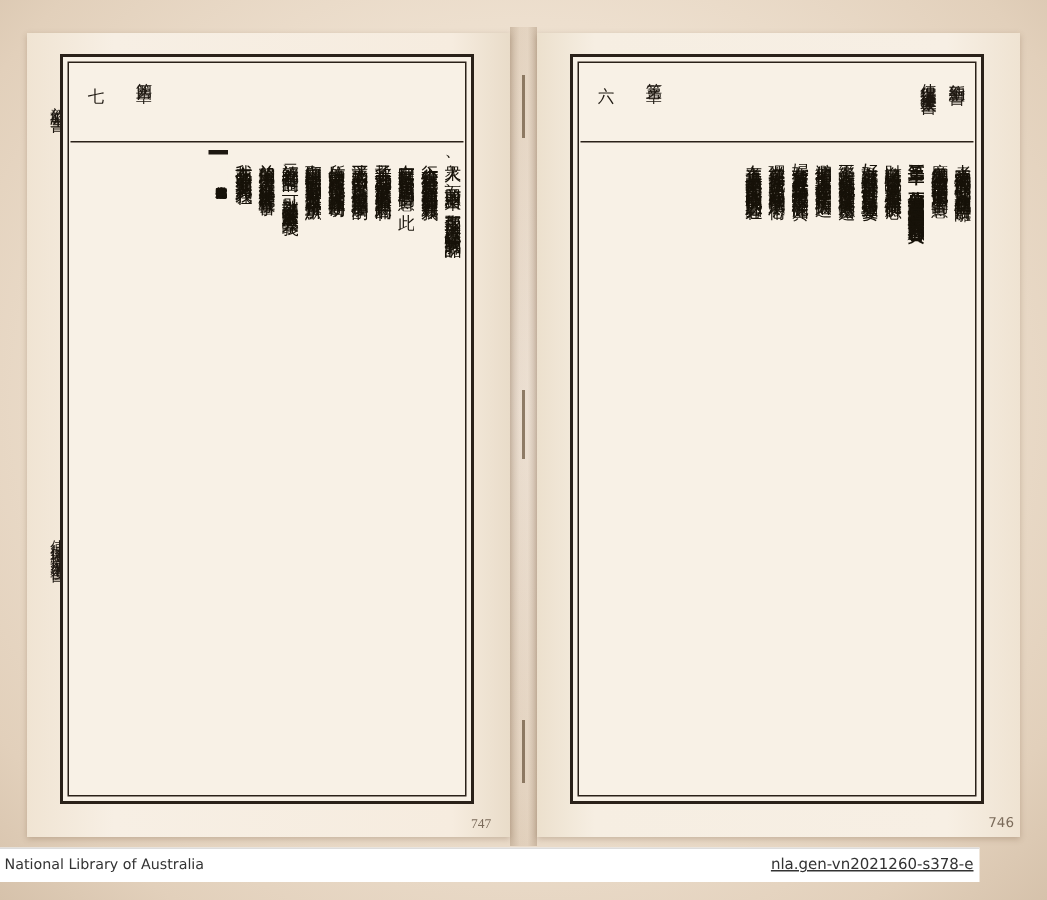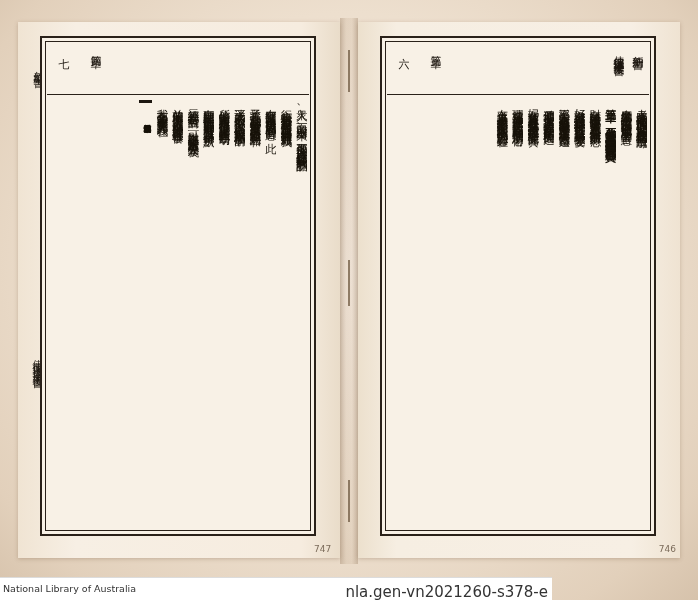--- a/index.html
+++ b/index.html
@@ -206,41 +206,43 @@
     position: absolute;
     bottom: 4px;
     font-family: "DejaVu Sans", sans-serif;
     font-size: 9px;
     color: #7b6b5a;
   }
   
   .footer {
     position: absolute;
     left: 0;
-    bottom: 0;
-    width: 552px;
+    bottom: 12px;
+    width: 615px;
     height: 22px;
     background: #ffffff;
     border-top: 1px solid #dcdcdc;
+    padding-left: 38px;
   }
   .footer-left {
     position: absolute;
     left: 3px;
     top: 5px;
     font-size: 9.5px;
     color: #333333;
     font-family: "DejaVu Sans", sans-serif;
   }
   .footer-right {
     position: absolute;
     right: 4px;
     top: 5px;
-    font-size: 15px;
+    font-size: 10px;
     color: #333333;
     font-family: "DejaVu Sans", sans-serif;
+    text-decoration: underline;
   }
   
   .speckle {
     position: absolute;
     inset: 0;
     pointer-events: none;
     opacity: 0.18;
     background-image:
       radial-gradient(circle at 12% 22%, rgba(140,100,60,0.5) 0 1px, transparent 1.5px),
       radial-gradient(circle at 64% 8%, rgba(140,100,60,0.4) 0 1px, transparent 1.5px),
@@ -256,21 +258,21 @@
   <div class="scan-bg"></div>
 
   <div class="book">
 
     <div class="leaf left">
       <div class="speckle"></div>
 
       <div class="spine-label spine-left-title">新約聖書</div>
       <div class="spine-label spine-left-sub">使徒保羅達提摩太後書</div>
 
-      <div class="pencil-num" style="left:296px;">747</div>
+      <div class="pencil-num" style="left:296px;font-family:Liberation Serif, serif;">747</div>
     </div>
 
     <div class="frame left">
       <div class="frame-inner"></div>
 
       <div class="header-strip">
         <div class="header-chapter">第四章</div>
         <div class="header-page">七</div>
       </div>
 

